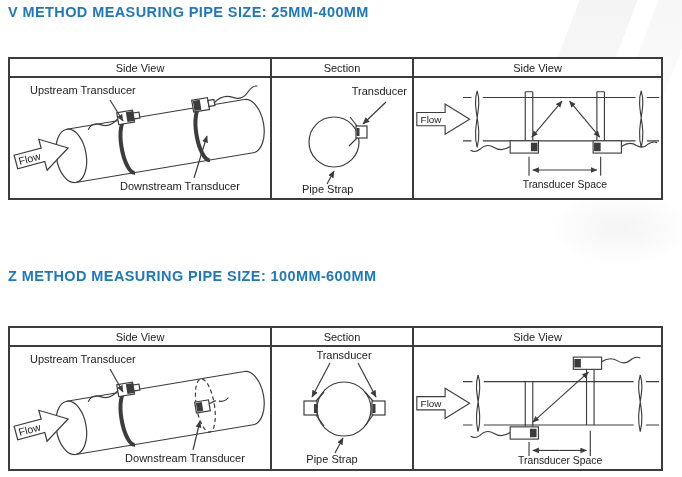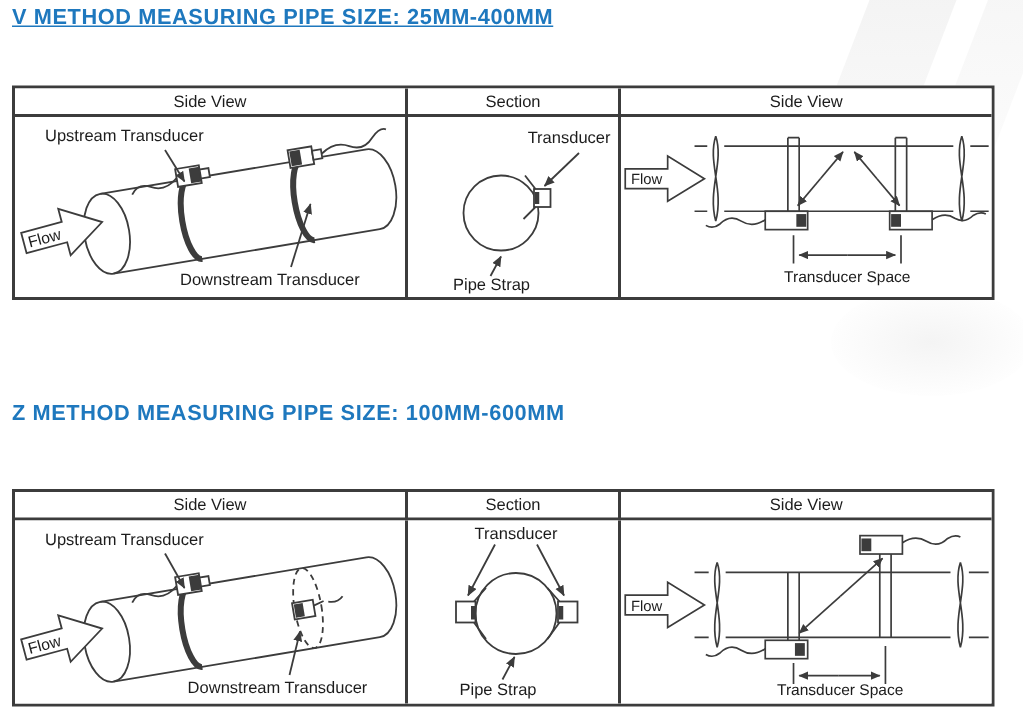--- a/index.html
+++ b/index.html
@@ -9,21 +9,21 @@
   }
   .wm-band { position:absolute; top:-10px; height:185px; transform:skewX(-21deg); z-index:0; }
   #wm1 { left:548px; width:58px; background:linear-gradient(180deg,#f3f3f3 0%,#fdfdfd 90%); }
   #wm2 { left:627px; width:42px; background:linear-gradient(180deg,#f6f6f6 0%,#fefefe 90%); }
   .wm-disc { position:absolute; top:192px; left:554px; width:134px; height:72px; border-radius:50%;
     background:radial-gradient(ellipse at center,#f4f4f4 0%,#ffffff 78%); z-index:0; }
   .title {
     position:absolute; left:8px; z-index:2; color:#1e78be; font-weight:bold;
     font-size:14.5px; letter-spacing:0.4px; white-space:nowrap;
   }
-  #title-v { top:4px;text-decoration:underline; }
+  #title-v { top:4px; }
   #title-z { top:268px; }
   .dtable {
     position:absolute; left:8px; width:655px; background:#fff; z-index:1;
     border:2px solid #3c3c3c; box-sizing:border-box;
     display:grid; grid-template-columns:262px 142px 1fr;
   }
   #table-v { top:57px;  height:143px; grid-template-rows:19px 1fr; }
   #table-z { top:326px; height:145px; grid-template-rows:19px 1fr; }
   .hcell {
     border-bottom:2px solid #3c3c3c; display:flex; align-items:center; justify-content:center;

